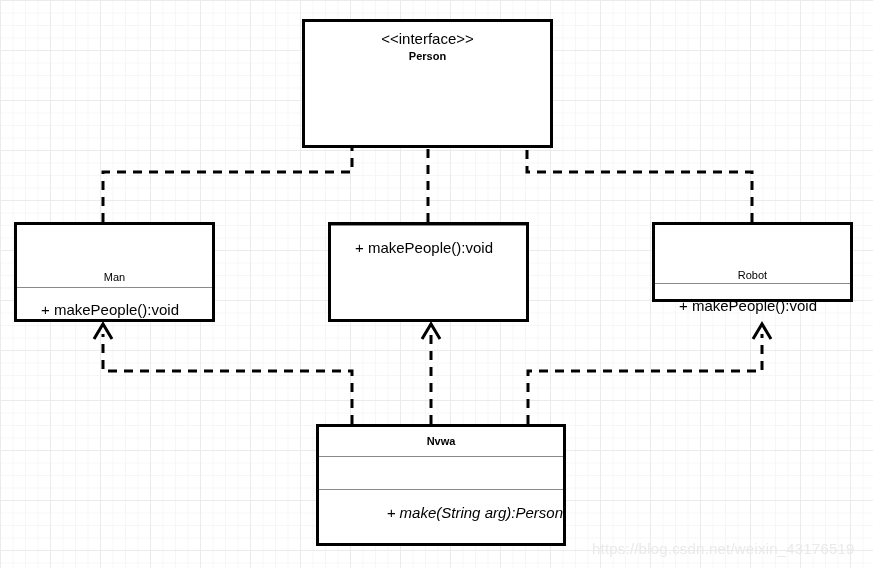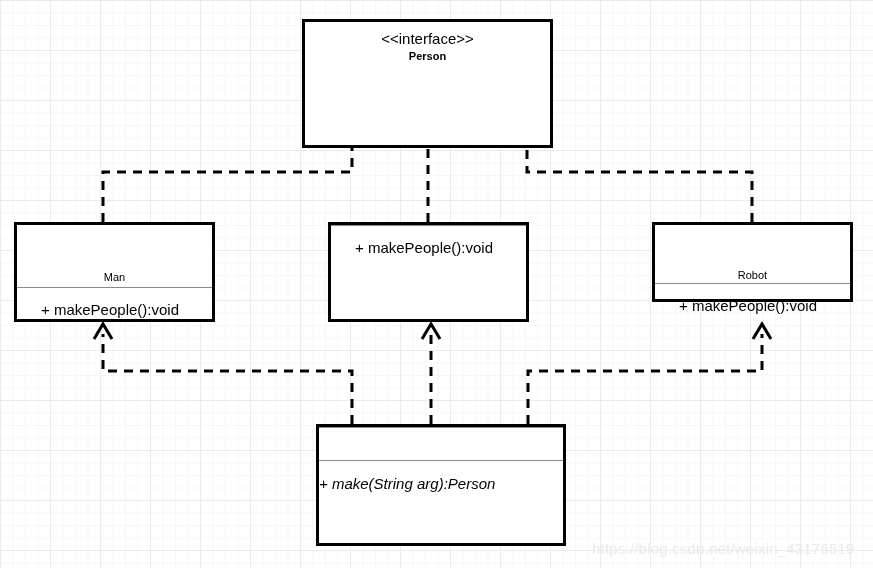--- a/index.html
+++ b/index.html
@@ -66,21 +66,21 @@
   .c-name-bold {
     font-weight: bold;
   }
   .c-member {
     font-size: 15px;
     color: #000;
     padding-left: 24px;
     line-height: 1.3;
   }
   .c-member.centered {
-    text-align: left;
+    text-align: right;
     padding-left: 0;
   }
   .c-member.italic {
     font-style: italic;
   }
   .c-empty {
     min-height: 10px;
   }
 
   
@@ -201,20 +201,23 @@
   <div class="uml-box impl-box" id="box-robot" style="left:652px; top:222px; width:201px; height:80px;">
     <div class="compartment top-comp">
       <div class="c-title">Robot</div>
     </div>
     <div class="compartment op-comp divider">
       <div class="c-member">+ makePeople():void</div>
     </div>
   </div>
 
   <div class="uml-box" id="box-nvwa" style="left:316px; top:424px; width:250px; height:122px;">
+    <div class="compartment top-comp">
+      <div class="c-title c-name-bold">Nvwa</div>
+    </div>
     <div class="compartment attr-comp divider c-empty"></div>
     <div class="compartment op-comp divider">
       <div class="c-member centered italic">+ make(String arg):Person</div>
     </div>
   </div>
 
   <div id="watermark">https://blog.csdn.net/weixin_43176519</div>
 
 </div>
 

